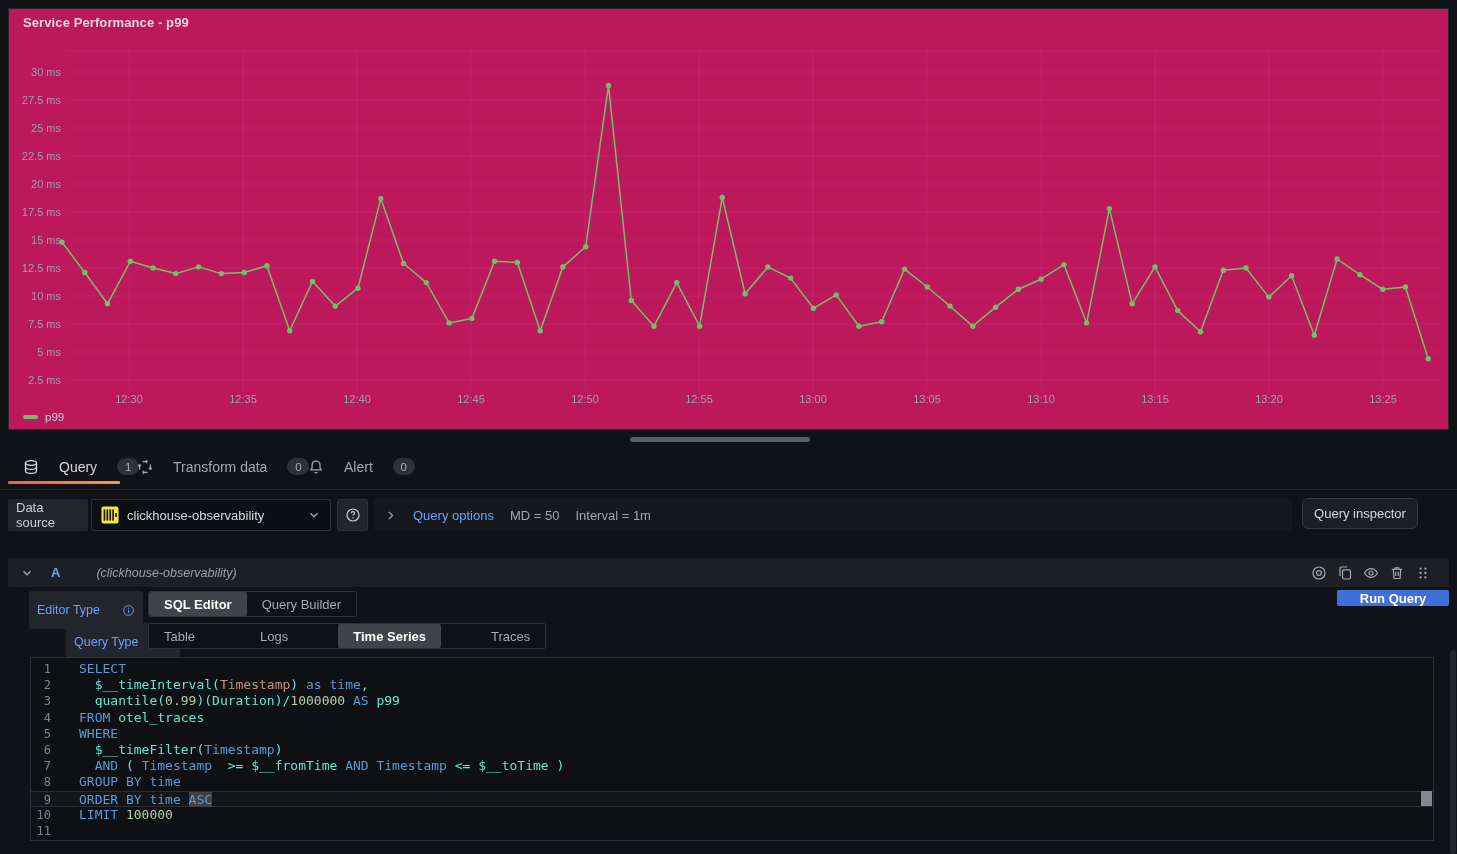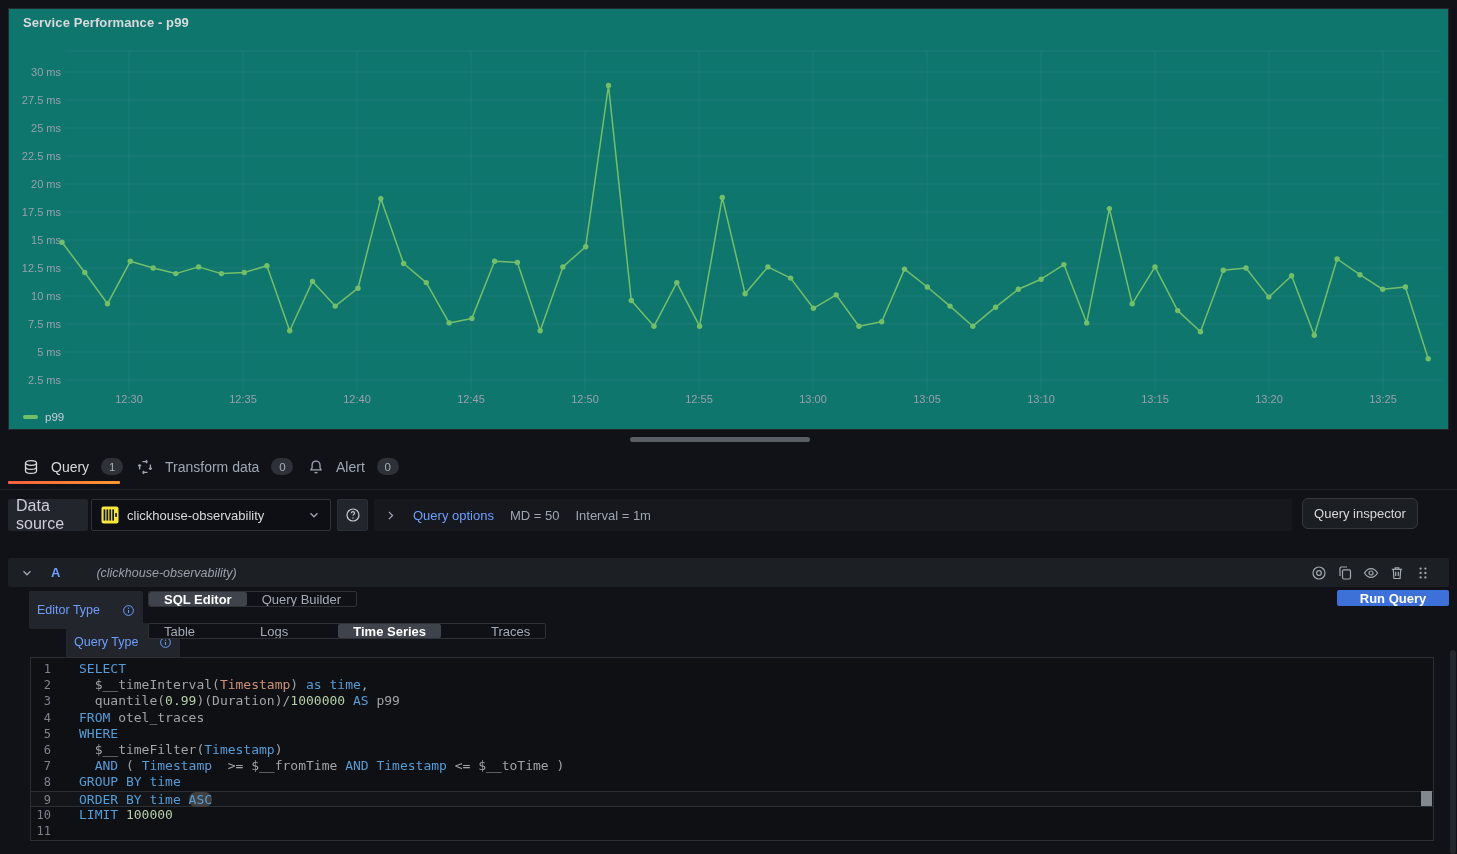--- a/index.html
+++ b/index.html
@@ -2,50 +2,50 @@
 <html><head>
 <meta charset="utf-8">
 <style>
   * { margin:0; padding:0; box-sizing:border-box; }
   html,body { width:1457px; height:854px; background:#111217; overflow:hidden;
     font-family:"Liberation Sans", sans-serif; -webkit-font-smoothing:antialiased; }
   .stage { position:relative; width:1457px; height:854px; }
 
   
   .panel { position:absolute; left:8px; top:8px; width:1441px; height:422px;
-    background:#0f766e; border:1px solid #25282c; }
+    background:#be185d; border:1px solid #25282c; }
   .panel-title { position:absolute; left:14px; top:6px; font-size:13px; font-weight:600;
     color:#d8d9da; letter-spacing:.1px; z-index:2; }
   #chart { position:absolute; left:0; top:0; }
   .legend { position:absolute; left:14px; top:402px; display:flex; align-items:center; gap:7px; }
   .legend-swatch { width:15px; height:4px; border-radius:2px; background:#73bf69; }
   .legend-label { font-size:11.5px; color:#ccccdc; }
 
   
   .hscroll { position:absolute; left:630px; top:437px; width:180px; height:5px;
     border-radius:3px; background:#5a5e65; }
   .vscroll { position:absolute; left:1450px; top:650px; width:6px; height:204px;
     border-radius:3px; background:#24272d; }
 
   
   .tabbar { position:absolute; left:0; top:450px; width:1457px; height:40px; }
-  .tab { position:absolute; top:0; height:33px; display:flex; align-items:center; gap:12px; }
+  .tab { position:absolute; top:0; height:33px; display:flex; align-items:center; gap:20px; }
   .tab .ticon { width:16px; height:16px; color:#9da5b3; flex:0 0 auto; }
   .tab.active .ticon { color:#d8d9da; }
   .tab-label { font-size:14px; color:#9ea8b4; }
   .tab.active .tab-label { color:#d8d9da; font-weight:500; }
   .tab-badge { height:17px; min-width:22px; padding:0 7px; border-radius:9px; background:#2e3137;
     color:#a7aeb8; font-size:11.5px; display:flex; align-items:center; justify-content:center; }
   .tab-underline { position:absolute; left:8px; top:31px; width:112px; height:3px;
     background:linear-gradient(90deg,#f55f3e,#ff9830); border-radius:1px; }
   .tabbar-divider { position:absolute; left:0; top:489px; width:1457px; height:1px; background:#1f2226; }
 
   
   .ds-label { position:absolute; left:8px; top:499px; width:80px; height:32px; background:#22252b;
-    border-radius:2px; display:flex; align-items:center; padding:0 8px; font-size:16px;
+    border-radius:2px; display:flex; align-items:center; padding:0 8px; font-size:13px;
     font-weight:500; color:#ccccdc; }
   .ds-picker { position:absolute; left:91px; top:499px; width:240px; height:32px; background:#0d0f14;
     border:1px solid #2f3237; border-radius:2px; display:flex; align-items:center; padding:0 9px;
     gap:8px; cursor:pointer; }
   .ds-picker .val { font-size:13px; color:#d8d9da; flex:1; }
   .chev { width:14px; height:14px; color:#9da5b3; }
   .help-btn { position:absolute; left:337px; top:499px; width:31px; height:32px; background:#22252b;
     border:1px solid #2c2f35; border-radius:2px; display:flex; align-items:center; justify-content:center;
     color:#c7ccd2; cursor:pointer; }
   .opts-bar { position:absolute; left:374px; top:499px; width:918px; height:32px; background:#16181d;
@@ -66,21 +66,21 @@
   .qicons { margin-left:auto; margin-right:18px; display:flex; align-items:center; gap:10px; }
   .ib { width:16px; height:16px; color:#a2a9b3; cursor:pointer; display:block; }
 
   .inline-label { position:absolute; left:29px; width:114px; height:38px; background:#22252b;
     border-radius:2px; display:flex; align-items:center; padding:0 8px; gap:6px; }
   .inline-label span { font-size:12.5px; color:#6e9fff; flex:1; }
   .inline-label .info { width:13px; height:13px; color:#6e9fff; flex:0 0 auto; }
   .row-editor-type { top:591px; }
   .row-query-type { top:623px; }
 
-  .radio-group { position:absolute; left:148px; height:16px; display:flex; align-items:stretch;
+  .radio-group { position:absolute; left:148px; height:26px; display:flex; align-items:stretch;
     background:#0f1116; border:1px solid #2e3136; border-radius:2px; overflow:hidden; }
   .rg-editor { top:591px; }
   .rg-query { top:623px;gap:35px; }
   .seg { padding:0 15px; display:flex; align-items:center; font-size:13px; color:#a3abb5;
     cursor:pointer; white-space:nowrap; }
   .seg.selected { background:#3f444c; color:#ffffff; font-weight:600; border-radius:2px; }
 
   .run-btn { position:absolute; left:1337px; top:590px; width:112px; height:16px; background:#3d71d9;
     border:none; border-radius:2px; color:#fff; font-size:13px; font-weight:700;
     font-family:"Liberation Sans",sans-serif; cursor:pointer; }
@@ -92,22 +92,22 @@
   .code-line { position:relative; height:16.2px; line-height:16.2px; }
   .code-lines { position:absolute; left:0; top:3px; width:100%; }
   .gutter { position:absolute; left:0; top:0; width:20px; text-align:right; color:#7d828c;
     font-size:12px; }
   .code-text { position:absolute; left:48px; top:0; white-space:pre; color:#d4d4d4; }
   .code-line.current { background:rgba(255,255,255,0.025); border-top:1px solid #2b2e34;
     border-bottom:1px solid #2b2e34; }
   .tok-kw { color:#569cd6; }
   .tok-num { color:#b5cea8; }
   .tok-typ { color:#ce9178; }
-  .tok-df { color:#a3a3a3;margin-top:31px; }
-  .tok-sel { background:#404040;border-radius:7px; }
+  .tok-df { color:#5eead4;margin-top:31px; }
+  .tok-sel { background:#404040; }
   .cursor { position:absolute; left:1390px; top:133px; width:11px; height:15px; background:#83878e; }
 
   svg.icon { display:block; }
 </style>
 </head>
 <body>
 
 <div class="stage">
 
   <div class="panel">

